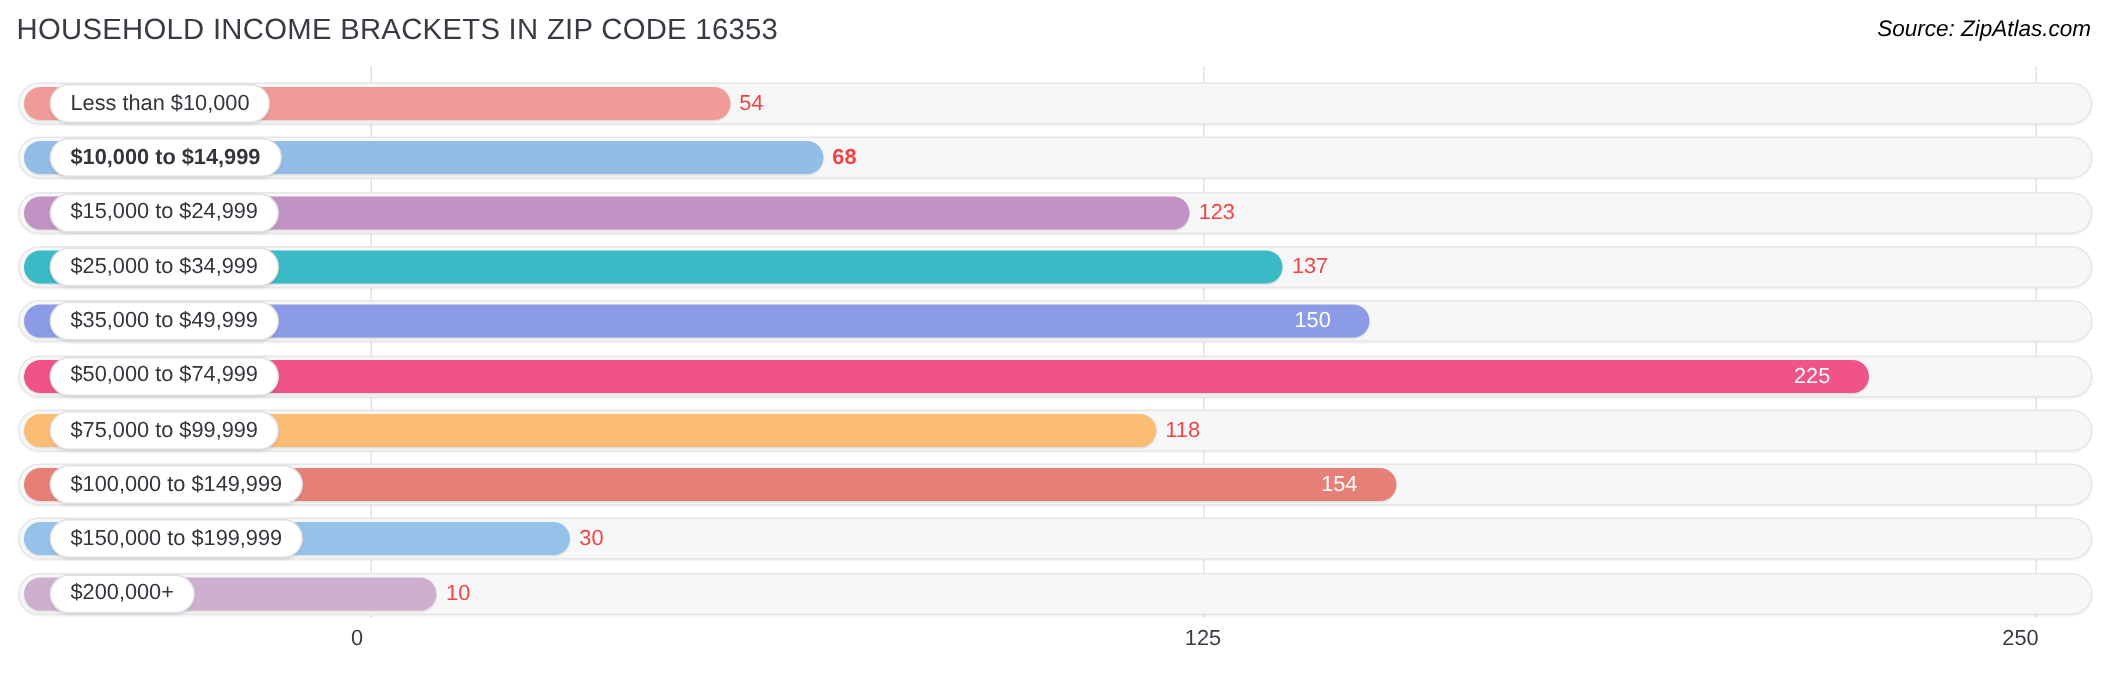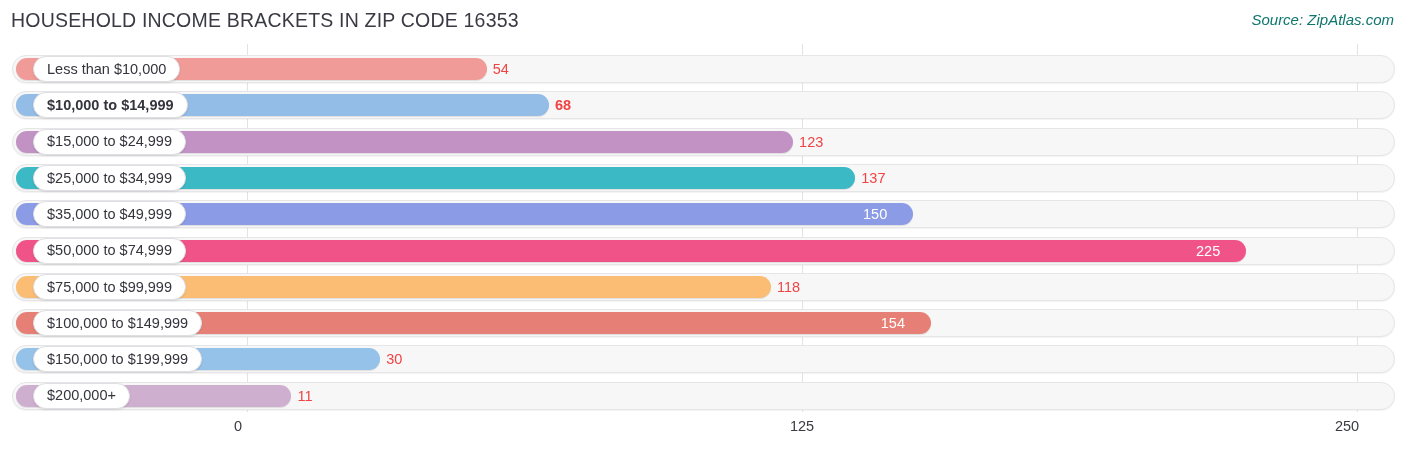--- a/index.html
+++ b/index.html
@@ -31,21 +31,21 @@
     color: #3a3a44;
     white-space: nowrap;
     text-align: center;
   }
   .source-note {
     position: absolute;
     right: 12px;
     top: 11px;
     font-size: 15px;
     font-style: italic;
-    color: #0f766e;
+    color: #000000;
     white-space: nowrap;
   }
 
   
   .plot {
     position: absolute;
     left: 0;
     top: 44px;
     width: 1406px;
     height: 368px;
@@ -247,21 +247,21 @@
           <span class="pill-label">$150,000 to $199,999</span>
         </div>
         <div class="value-out" style="left: 374.2px;">30</div>
       </div>
       <div class="row" style="top: 337.7px;">
         <div class="track"></div>
         <div class="bar" style="width: 275.4px; background: rgb(207, 175, 207);"></div>
         <div class="pill">
           <span class="pill-label">$200,000+</span>
         </div>
-        <div class="value-out" style="left: 285.4px;">11</div>
+        <div class="value-out" style="left: 285.4px;">10</div>
       </div>
     </div>
 </div>
 
 <div class="axis">
     <div class="tick-label" style="left: 238px;">0</div>
     <div class="tick-label" style="left: 802px;">125</div>
     <div class="tick-label" style="left: 1347px;">250</div>
   </div>
 

